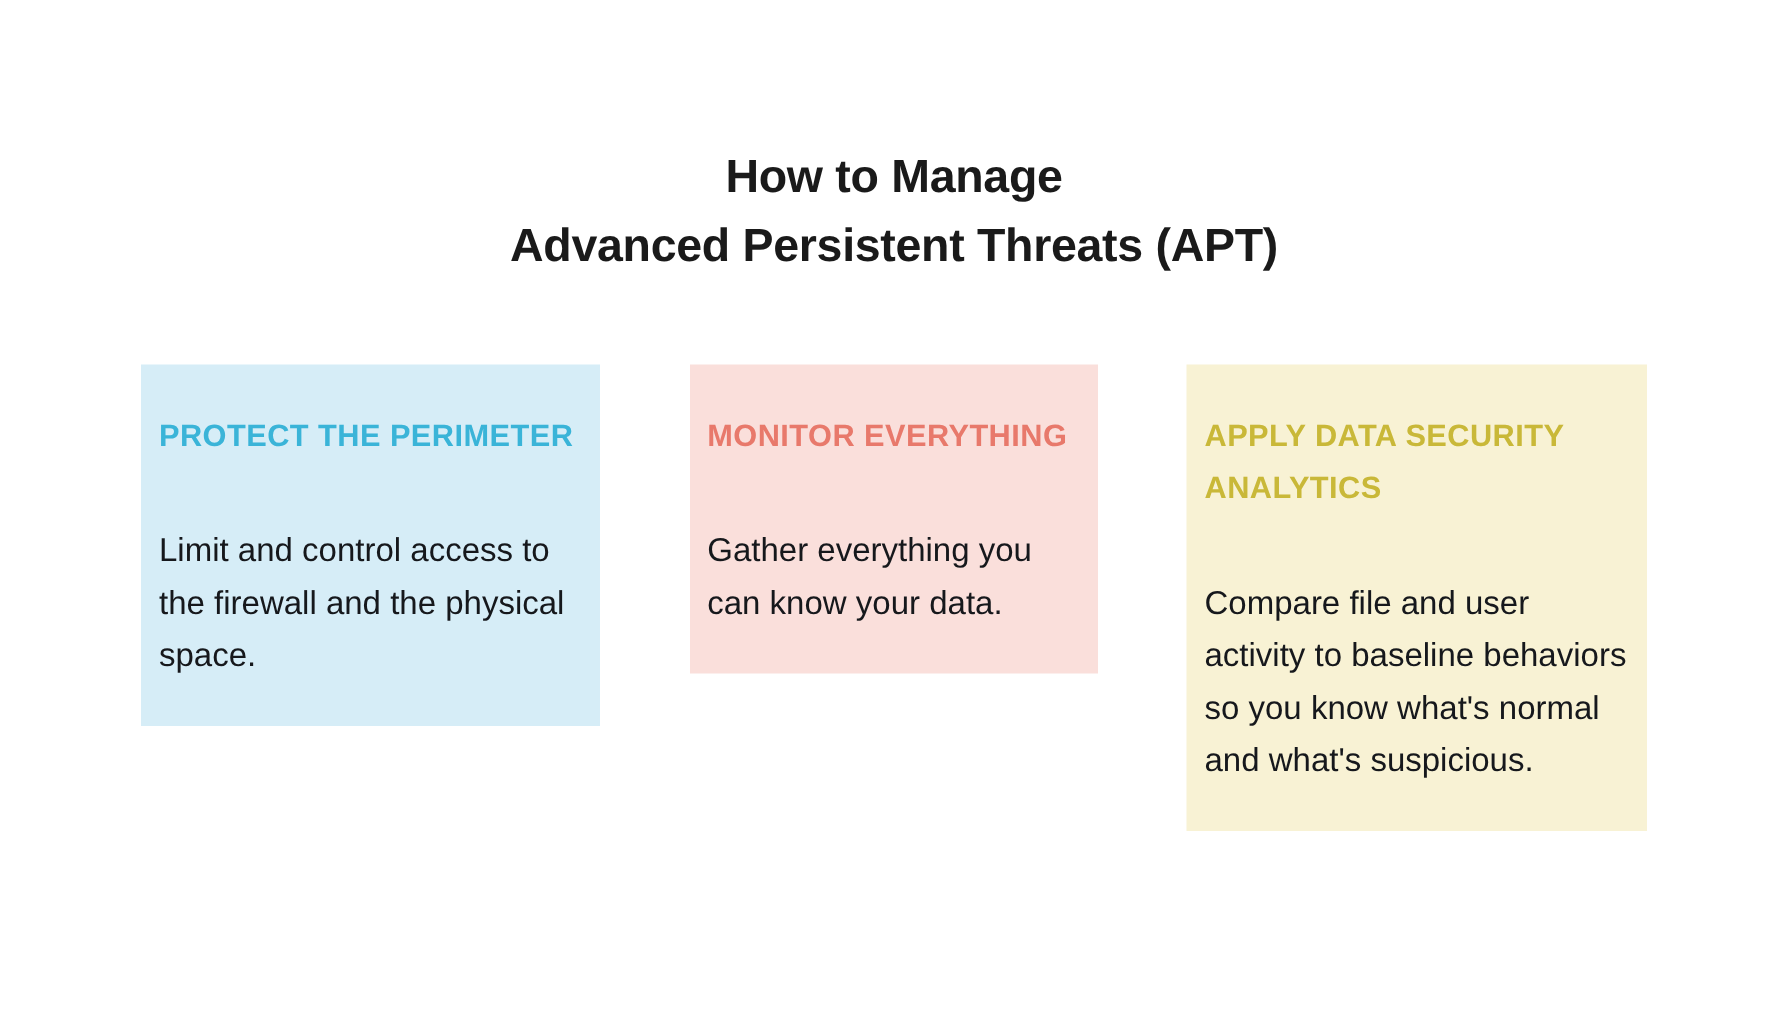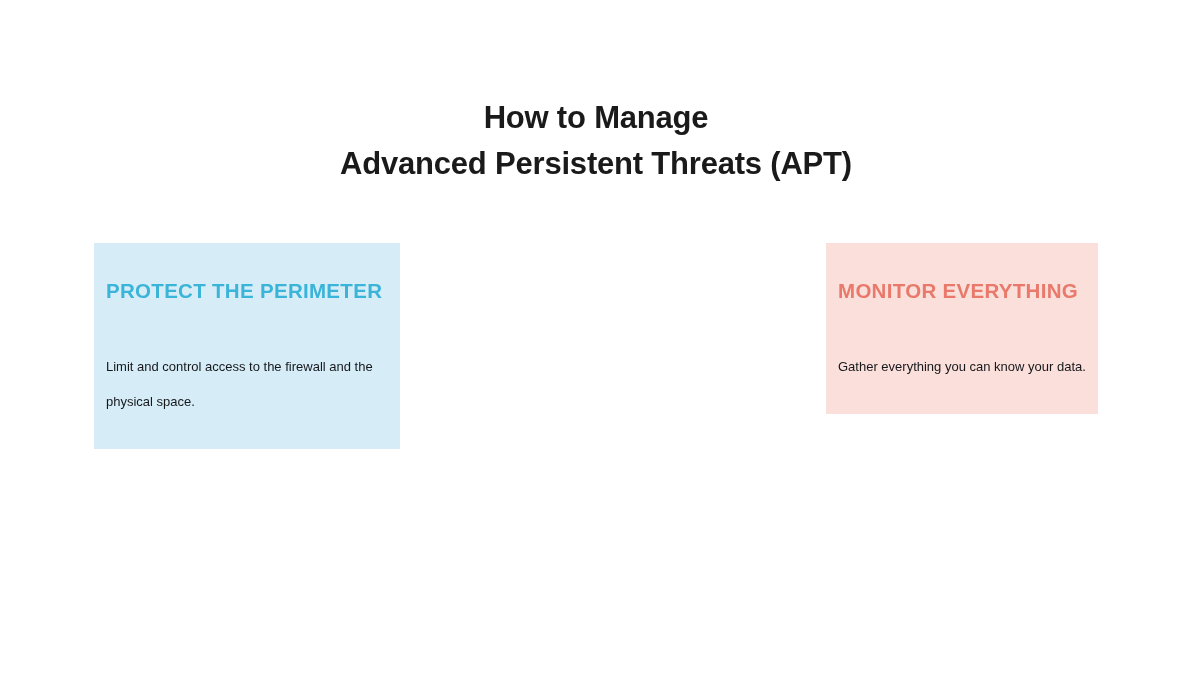--- a/index.html
+++ b/index.html
@@ -59,21 +59,21 @@
     letter-spacing: 0.3px;
     margin: 0;
   }
   .card-1 .card-heading { color: #3ab4d8; }
   .card-2 .card-heading { color: #e8796b; }
   .card-3 .card-heading { color: #c9b838; }
 
   .card-body {
     margin: 0;
     padding-top: 40px;
-    font-size: 13px;
+    font-size: 22px;
     font-weight: normal;
     line-height: 35px;
     color: #16181c;
   }
   .card-1 .card-body { padding-top: 41px; }
   .card-2 .card-body { padding-top: 41px; }
   .card-3 .card-body { padding-top: 41px; }
 </style>
 </head>
 <body>
@@ -88,14 +88,18 @@
   <div class="card card-1">
     <div class="card-heading">PROTECT THE PERIMETER</div>
     <div class="card-body">Limit and control access to the firewall and the physical space.</div>
   </div>
 
   <div class="card card-2">
     <div class="card-heading">MONITOR EVERYTHING</div>
     <div class="card-body">Gather everything you can know your data.</div>
   </div>
 
+  <div class="card card-3">
+    <div class="card-heading">APPLY DATA SECURITY ANALYTICS</div>
+    <div class="card-body">Compare file and user activity to baseline behaviors so you know what's normal and what's suspicious.</div>
+  </div>
 
 </div>
 
 </body></html>

